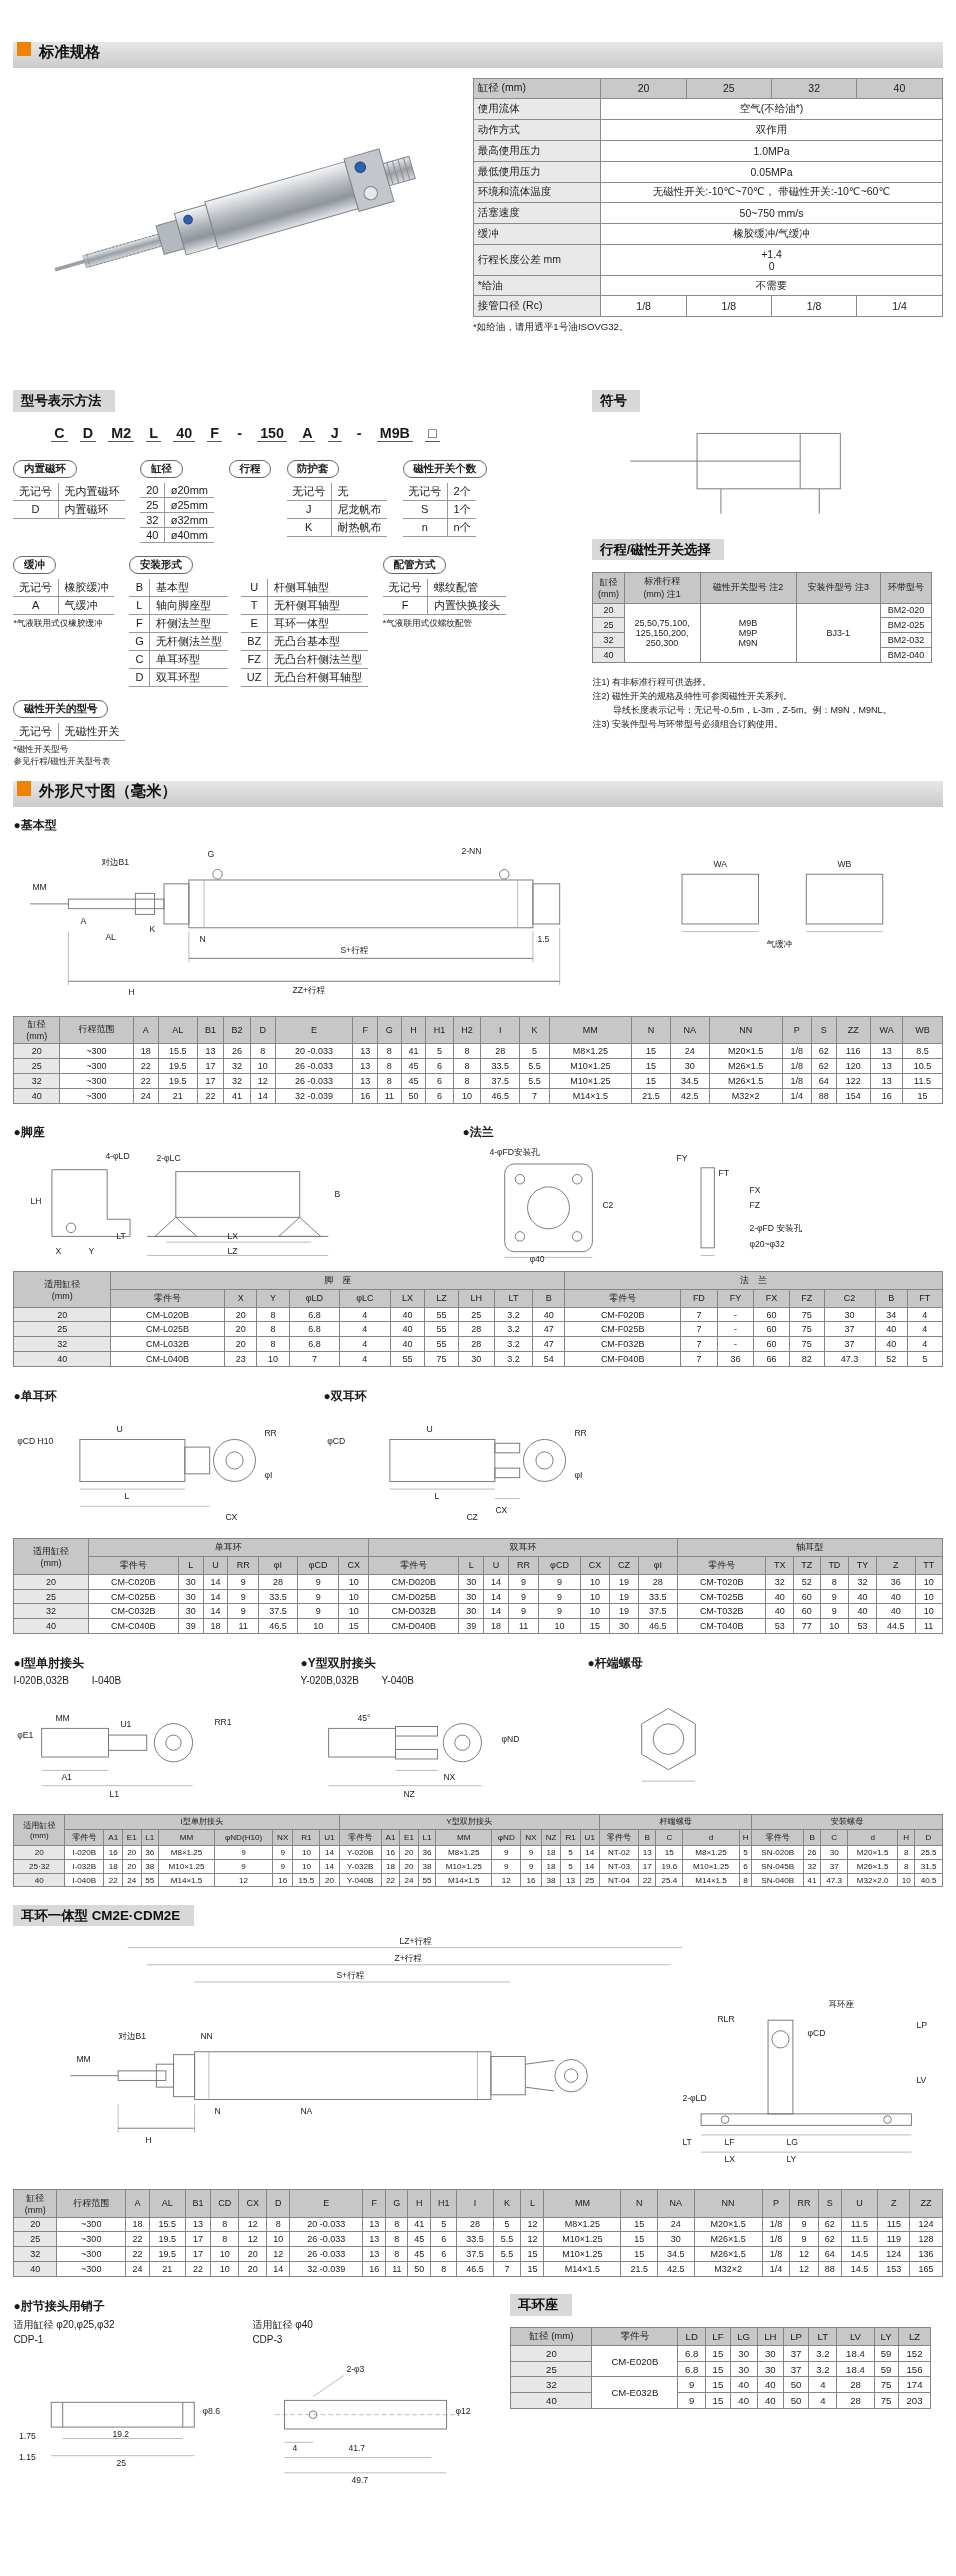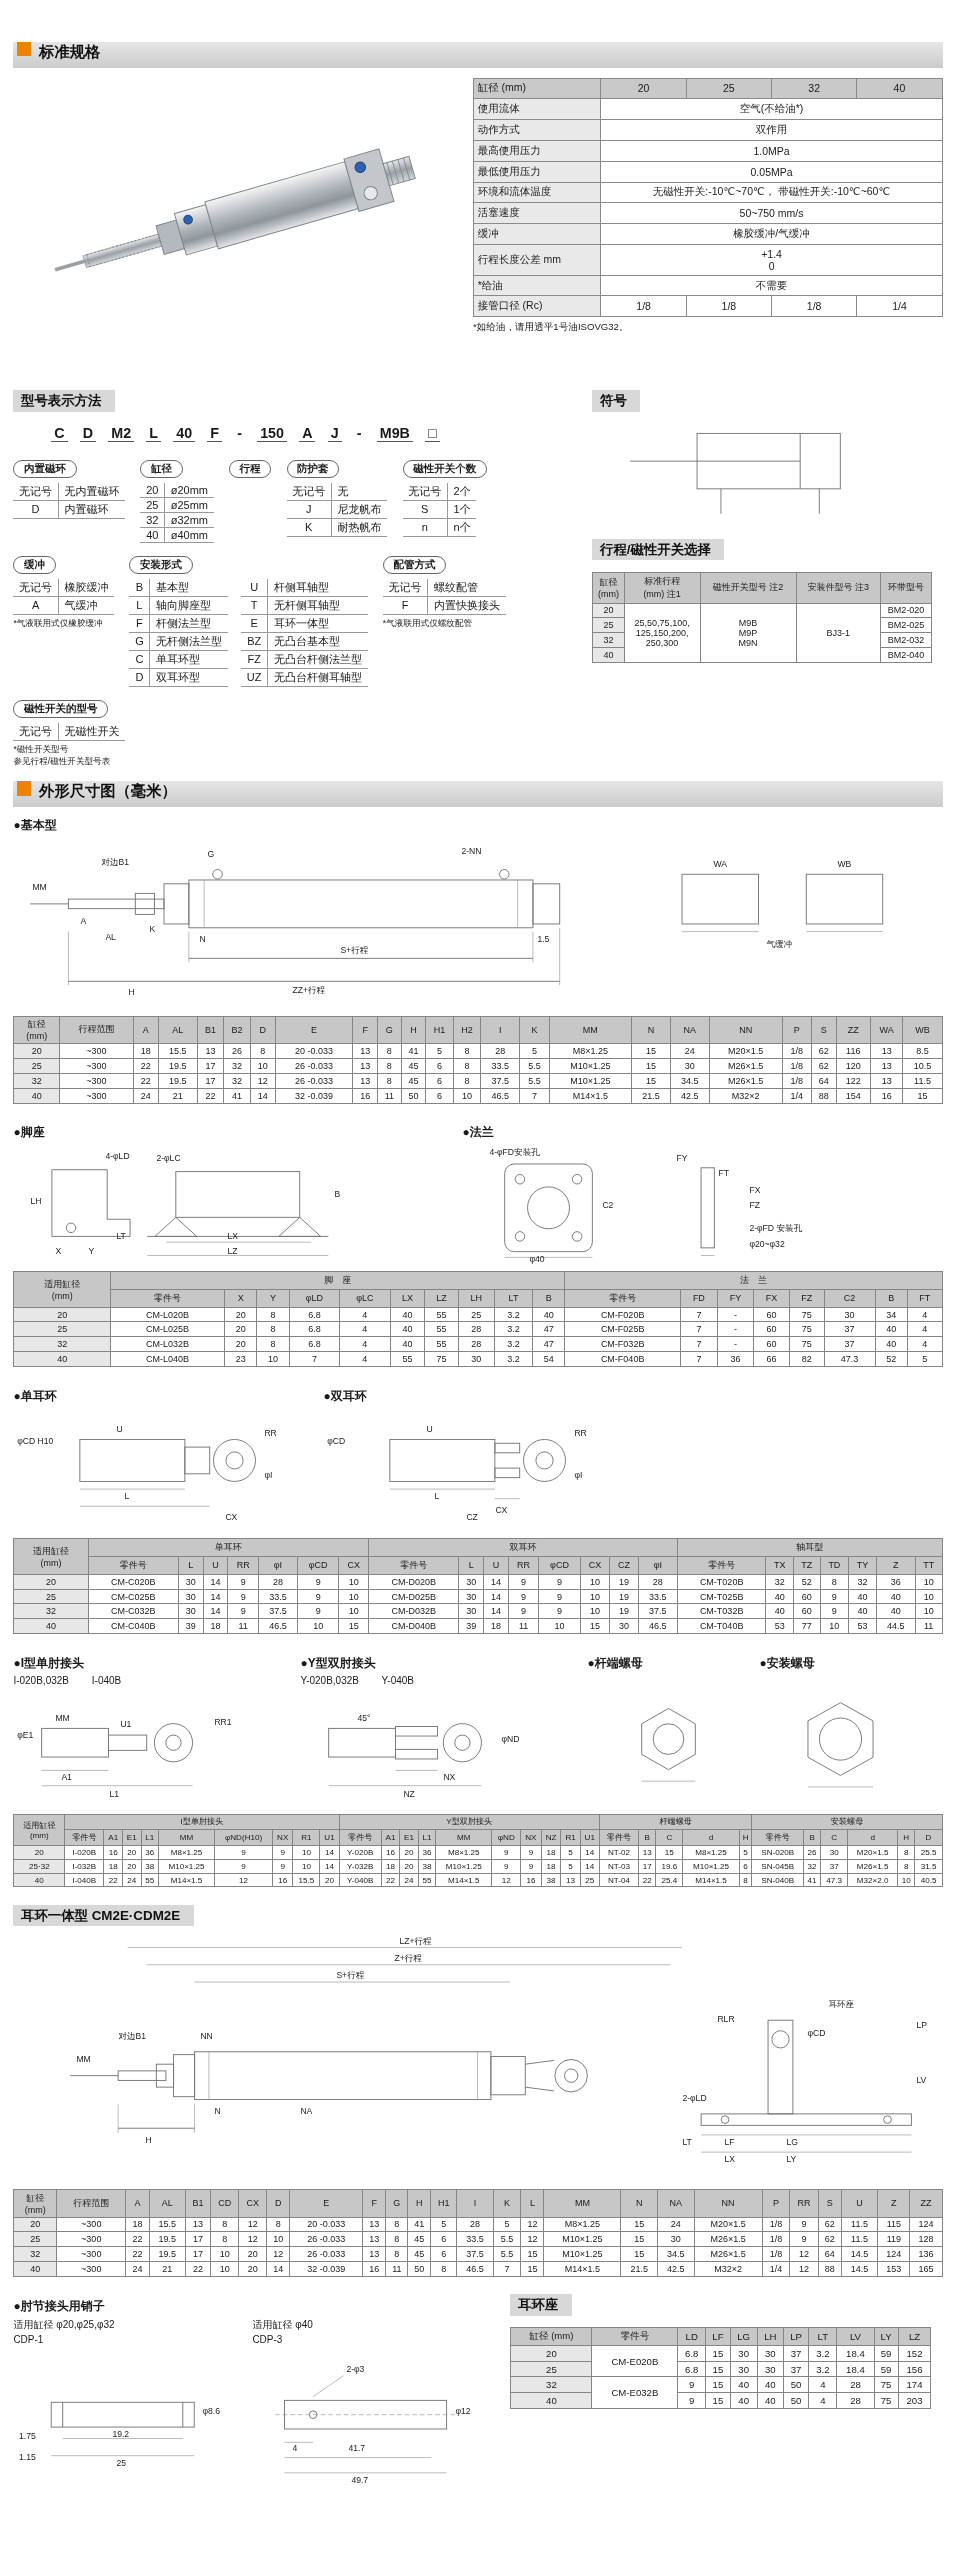--- a/index.html
+++ b/index.html
@@ -414,20 +414,26 @@
               <tr>
                 <td>32</td>
                 <td>BM2-032</td>
               </tr>
               <tr>
                 <td>40</td>
                 <td>BM2-040</td>
               </tr>
             </tbody>
           </table>
+        <div class="notes">
+            <div>注1) 有非标准行程可供选择。</div>
+            <div>注2) 磁性开关的规格及特性可参阅磁性开关系列。</div>
+            <div>　　 导线长度表示记号：无记号-0.5m，L-3m，Z-5m。例：M9N，M9NL。</div>
+            <div>注3) 安装件型号与环带型号必须组合订购使用。</div>
+          </div>
       </div>
     </div>
   </div>
 
   
   <div class="mainbar" style="margin-top:13.4px">
     <span class="sq"></span>
     <span class="mainbar-title">外形尺寸图（毫米）</span>
   </div>
 
@@ -1009,30 +1015,20 @@
     <div style="width:172px">
       <div class="blab">●杆端螺母</div>
       <div class="draw" style="height:134px">
         <svg width="163" height="134" viewBox="0 0 170 140">
           <polygon class="ln" points="85,36 113,52 113,84 85,100 57,84 57,52"></polygon>
           <circle class="ln" cx="85" cy="68" r="16"></circle>
           <line class="thin" x1="57" y1="112" x2="113" y2="112"></line>
         </svg>
       </div>
     </div>
-    <div style="width:172px">
-      <div class="blab">●安装螺母</div>
-      <div class="draw" style="height:134px">
-        <svg width="163" height="134" viewBox="0 0 170 140">
-          <polygon class="ln" points="85,30 119,49 119,87 85,106 51,87 51,49"></polygon>
-          <circle class="ln" cx="85" cy="68" r="22"></circle>
-          <line class="thin" x1="51" y1="118" x2="119" y2="118"></line>
-        </svg>
-      </div>
-    </div>
   </div>
   <table class="dim small">
       <thead>
         <tr>
           <th rowspan="2">适用缸径
 (mm)</th>
           <th colspan="9">I型单肘接头</th>
           <th colspan="10">Y型双肘接头</th>
           <th colspan="5">杆端螺母</th>
           <th colspan="6">安装螺母</th>

